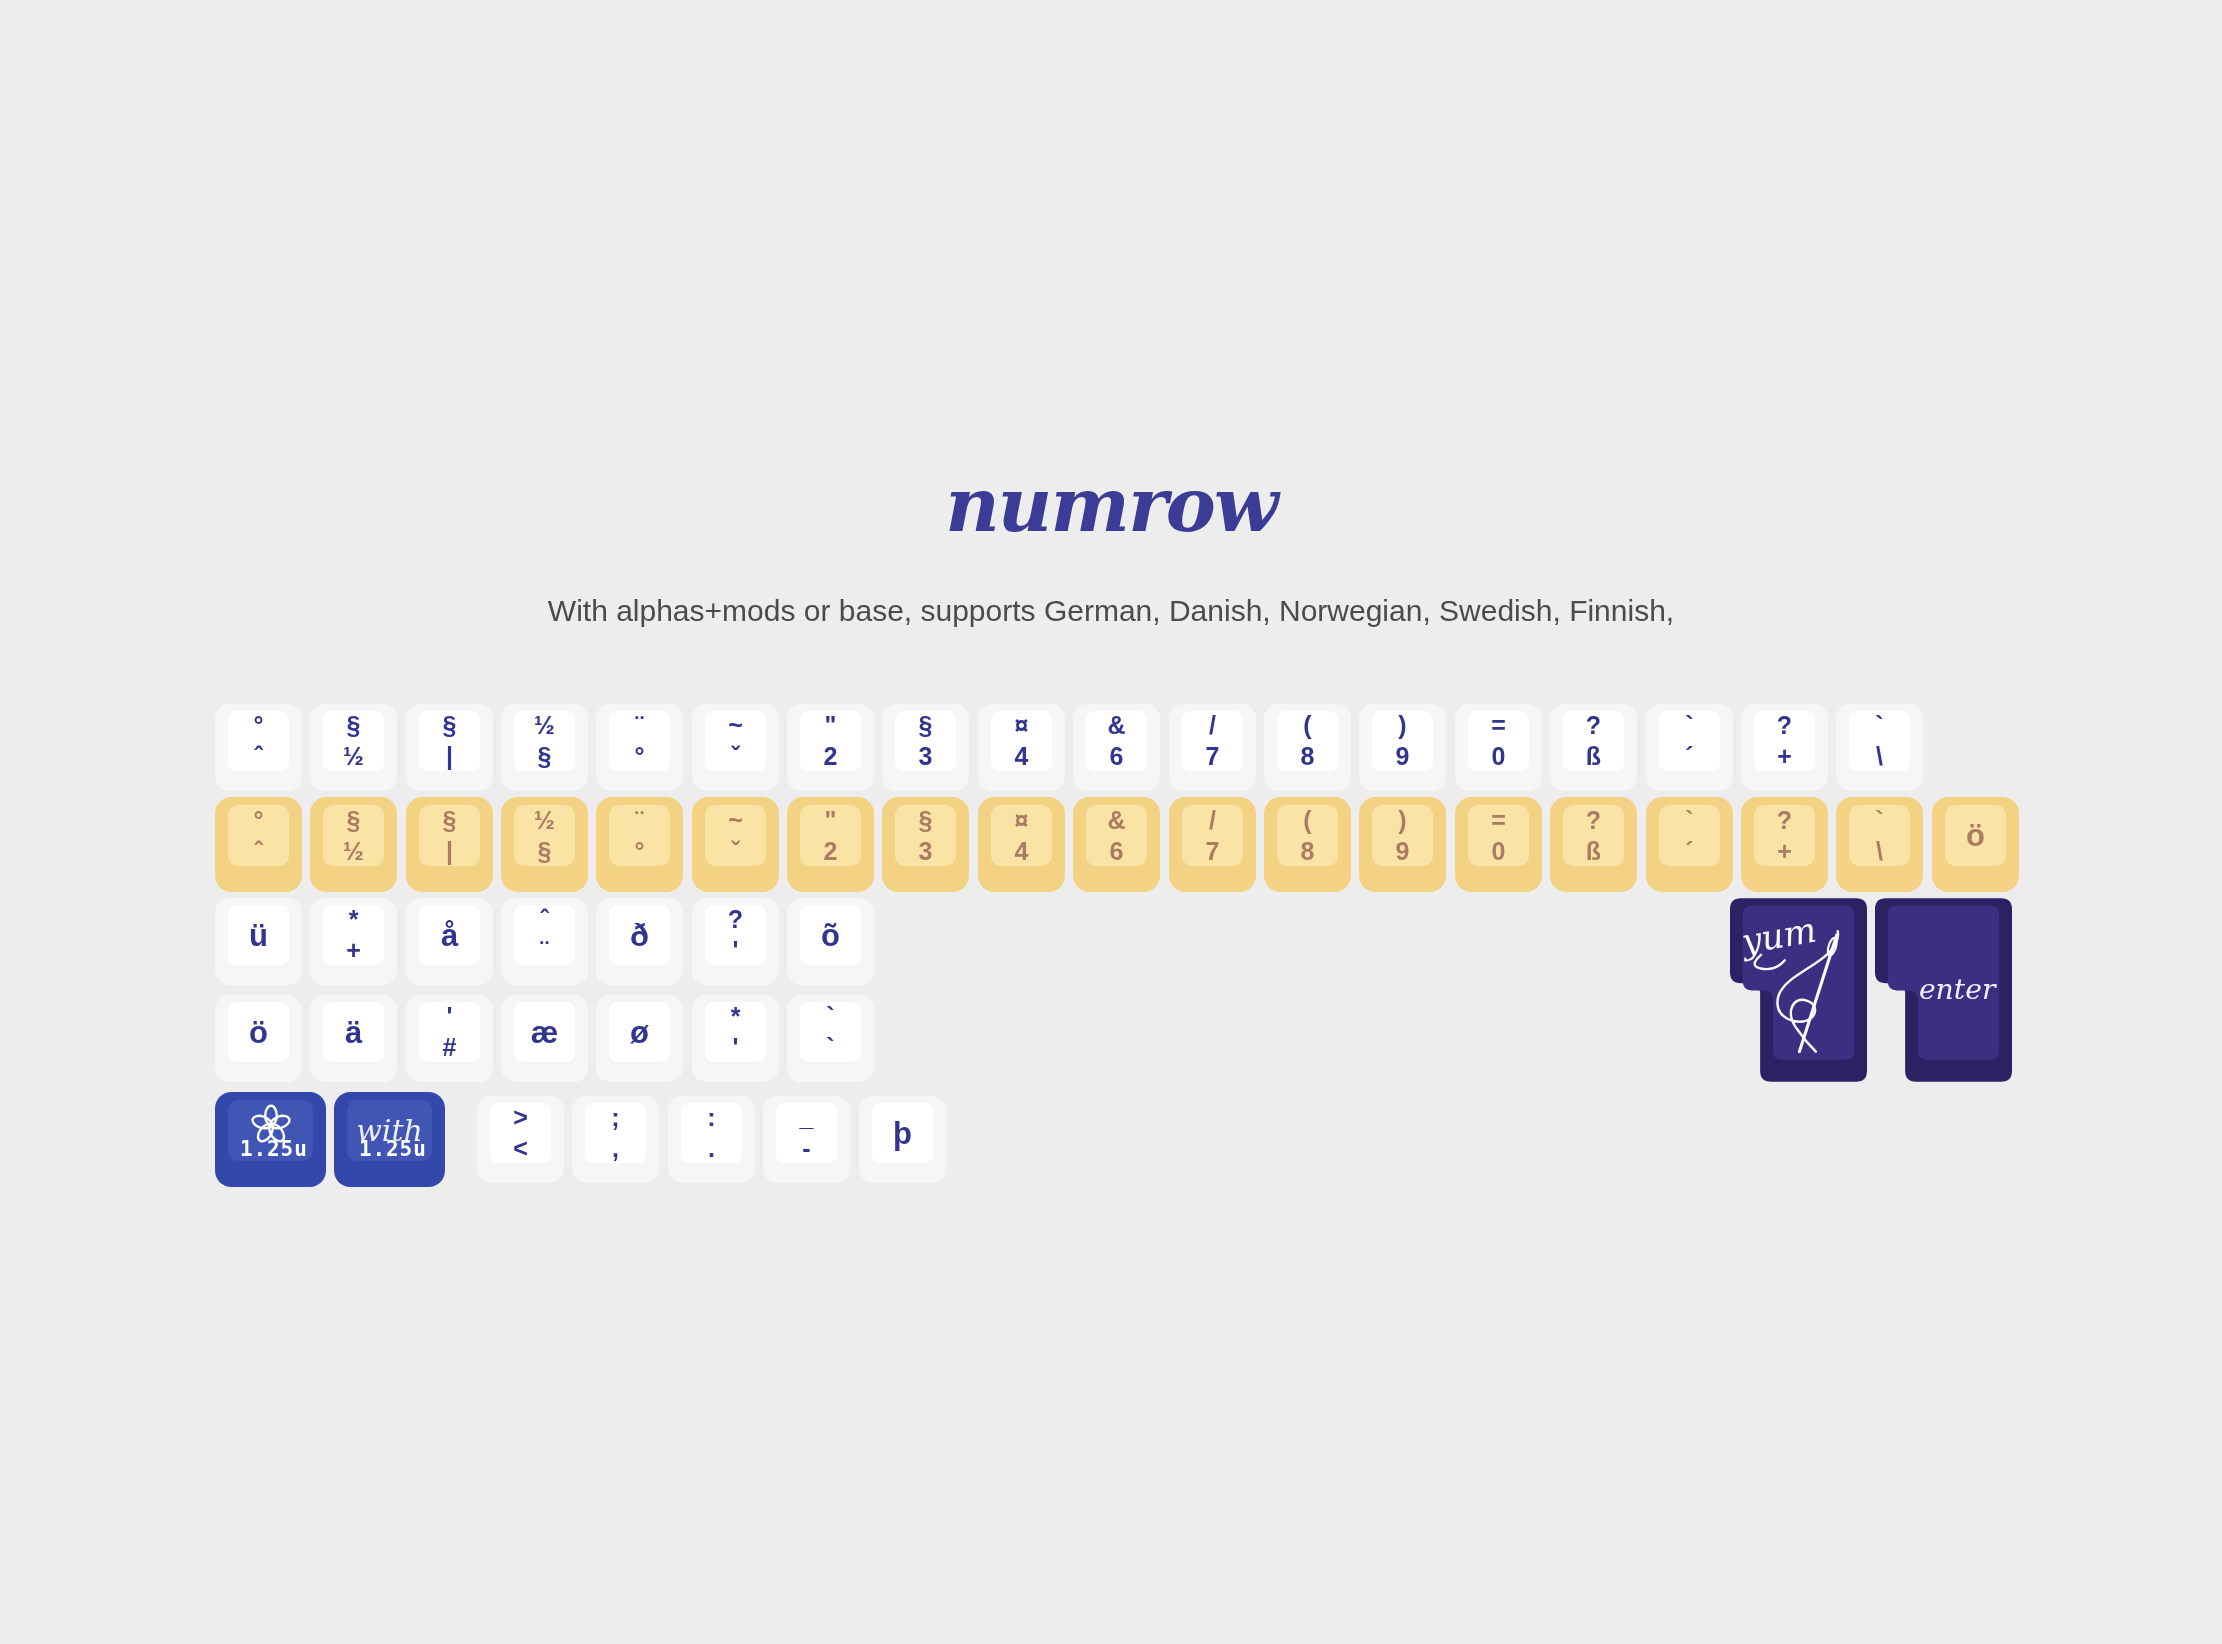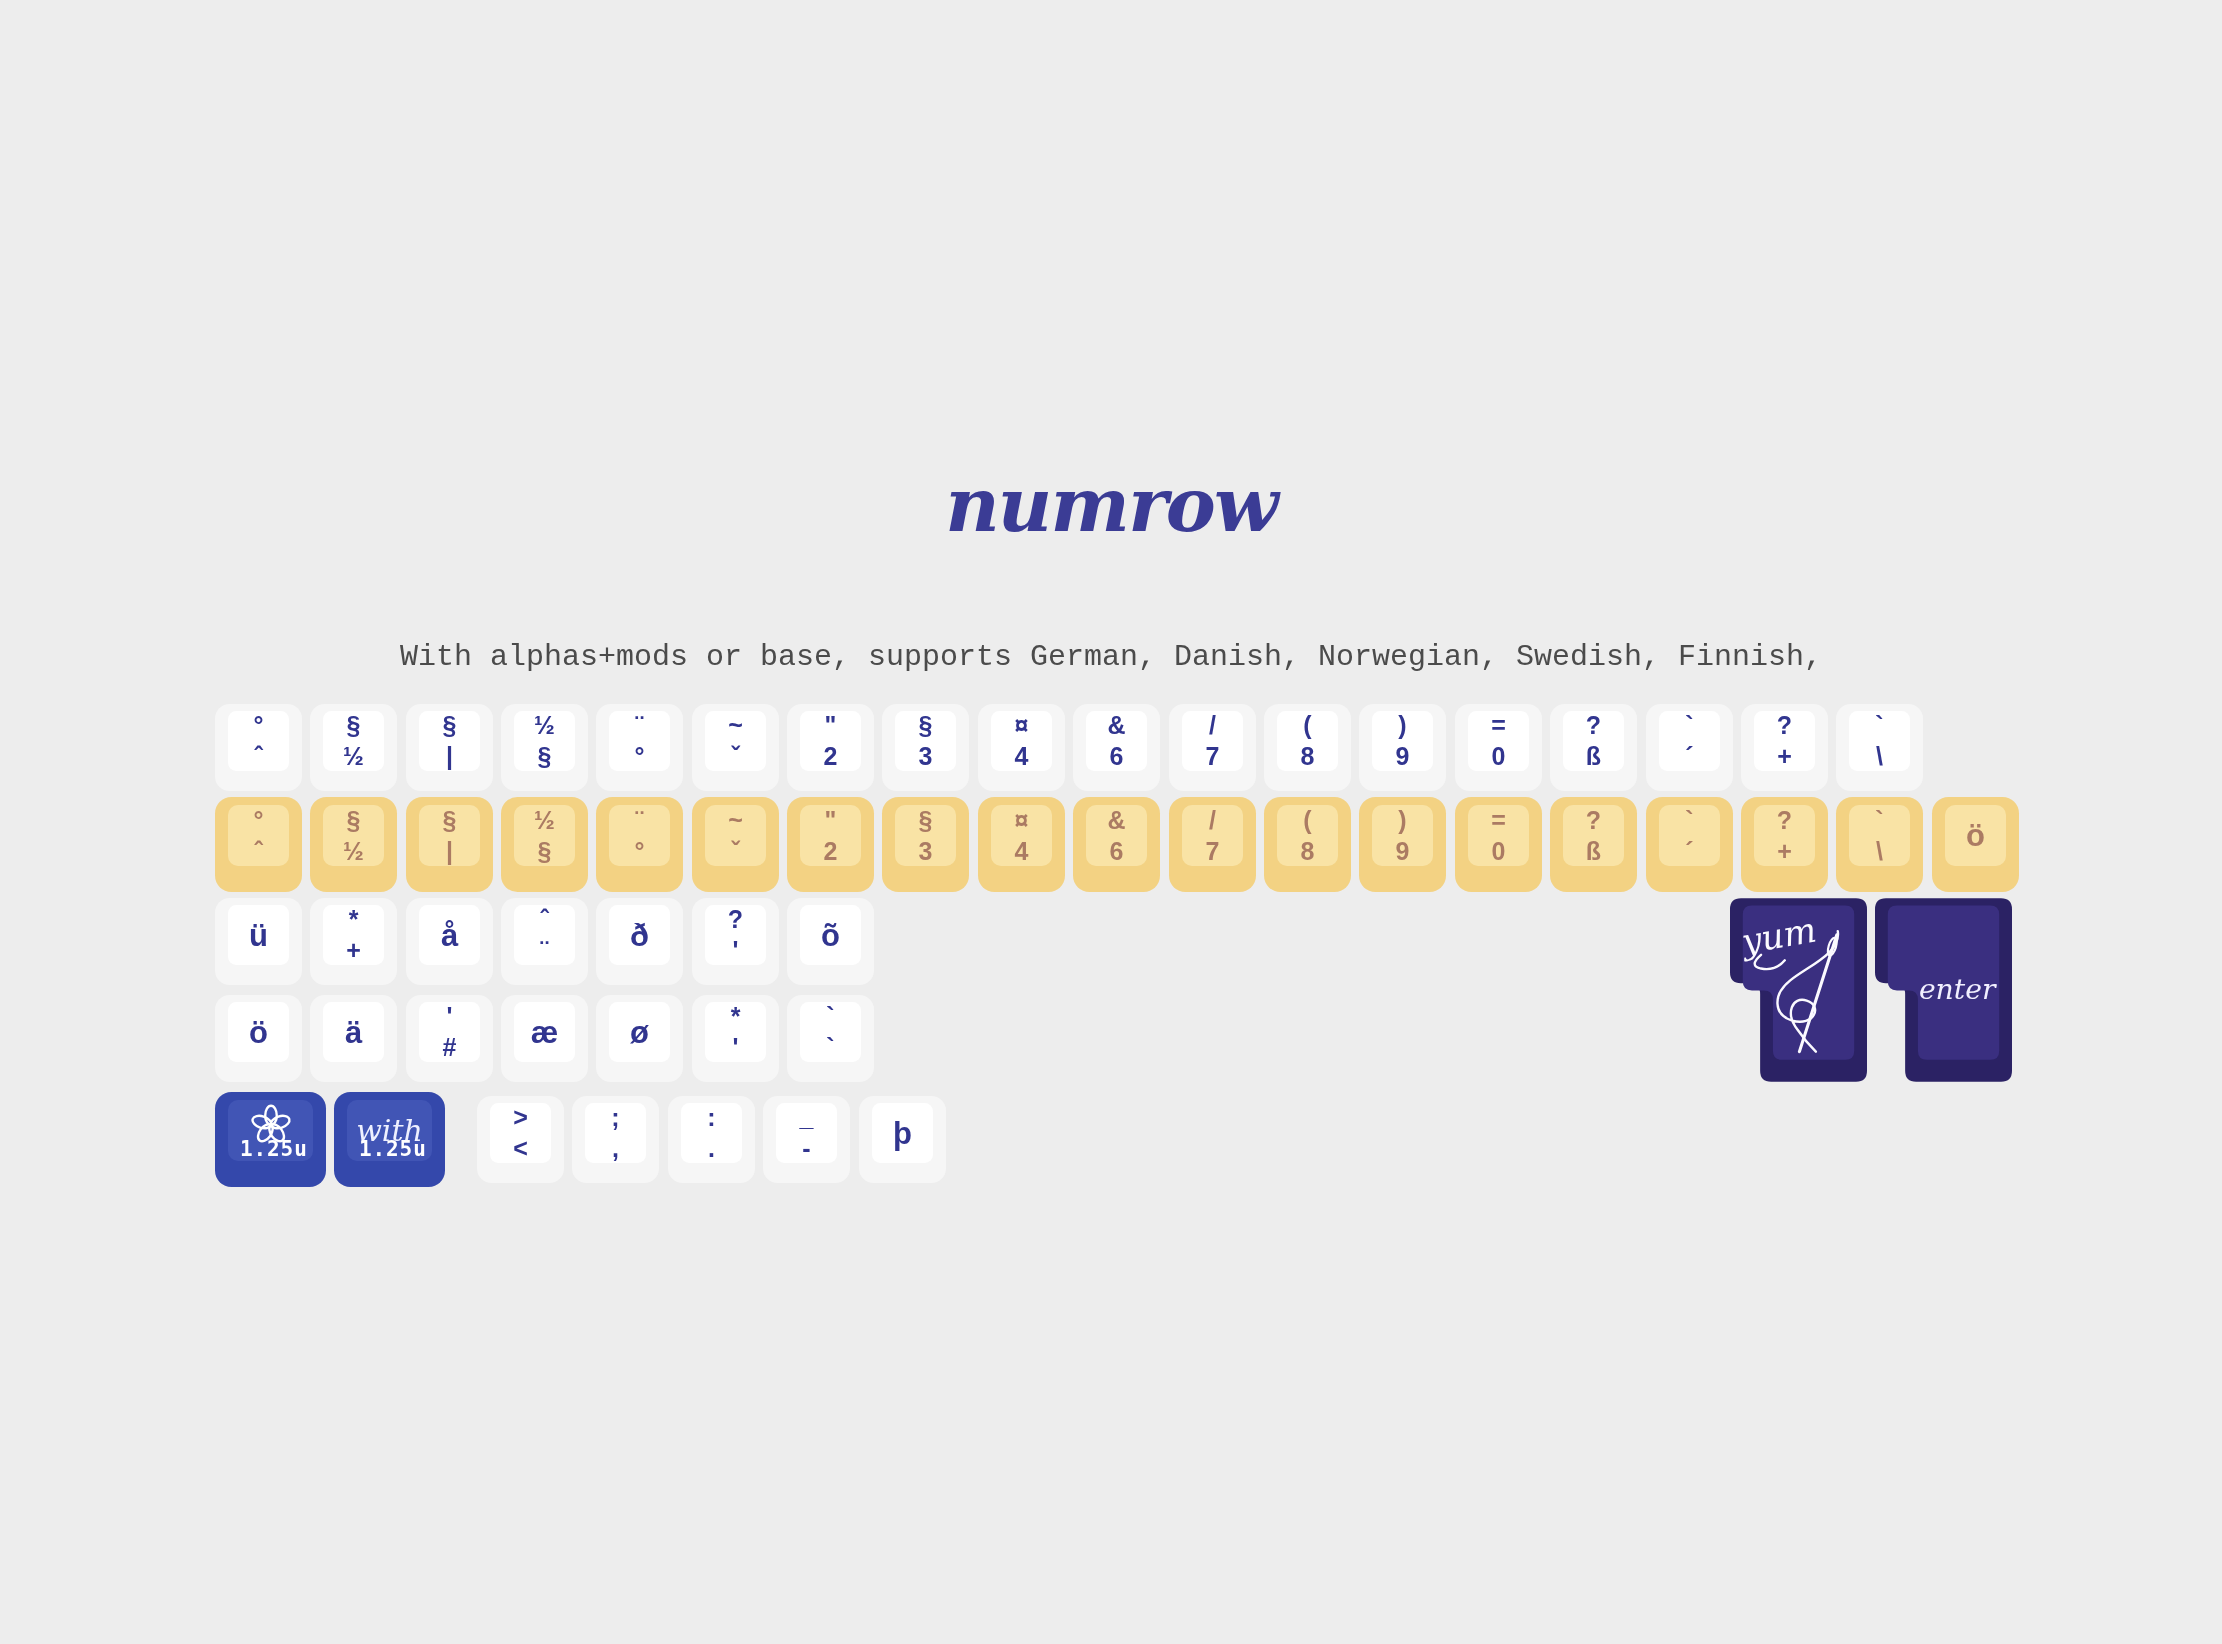--- a/index.html
+++ b/index.html
@@ -8,22 +8,22 @@
     background:#ededed;
     font-family:"Liberation Sans",sans-serif;
   }
   .page-title{
     position:absolute;top:461px;left:0;right:0;text-align:center;
     font-family:"DejaVu Serif",serif;font-style:italic;font-weight:600;
     font-size:75px;letter-spacing:-1.8px;color:#3b3c95;
   }
   .page-subtitle{
     position:absolute;top:592px;left:0;right:0;text-align:center;
-    font-family:Liberation Mono, monospace;font-size:30px;line-height:38px;
-    color:#4b4b4b;white-space:pre;margin-top:46px;
+    font-family:Liberation Sans, sans-serif;font-size:30px;line-height:38px;
+    color:#4b4b4b;white-space:pre;
   }
   .keyboard{position:absolute;left:0;top:0;width:2222px;height:1645px;}
   .key{position:absolute;border-radius:14.6px;}
   .key.tall{border-radius:16.4px;}
   .key-top{
     position:absolute;left:12.8px;right:12.8px;top:7.3px;bottom:20px;border-radius:8.2px;
   }
   .tall .key-top{top:8.2px;bottom:25.6px;border-radius:10px;}
   .key.white{background:#f6f6f6;}
   .key.white .key-top{background:#ffffff;}

